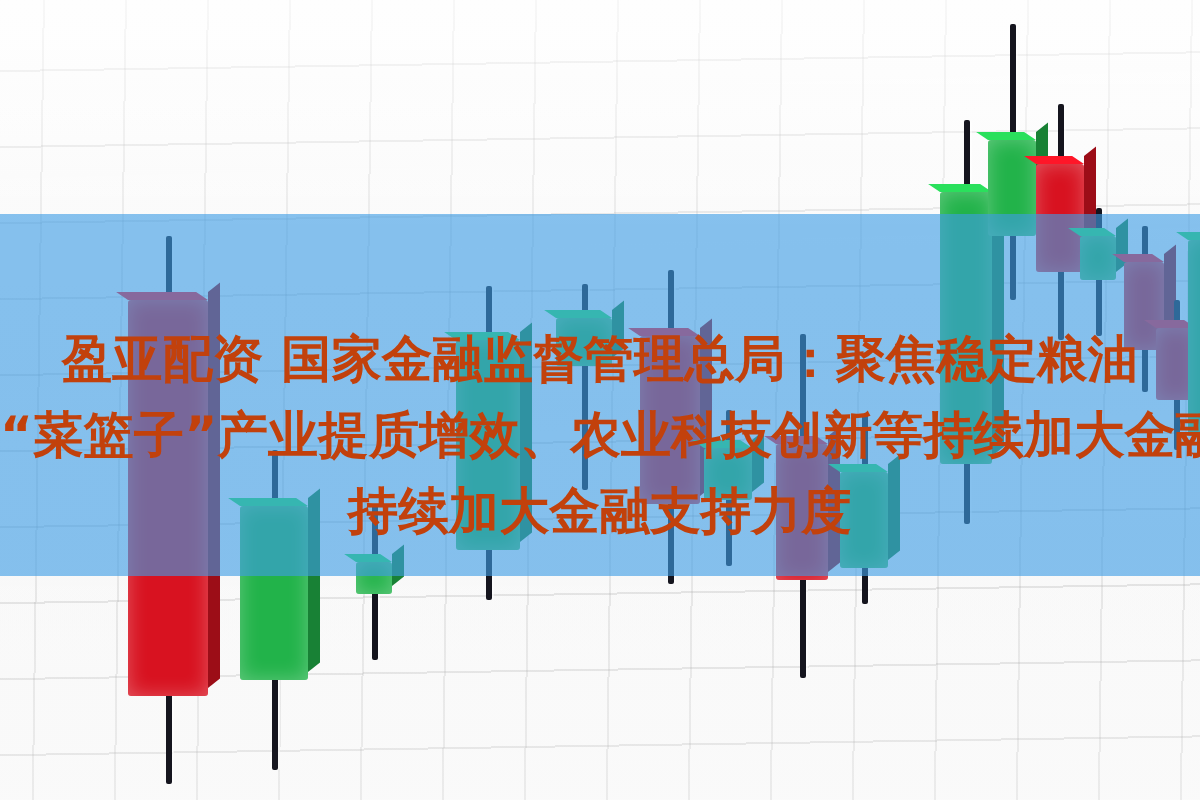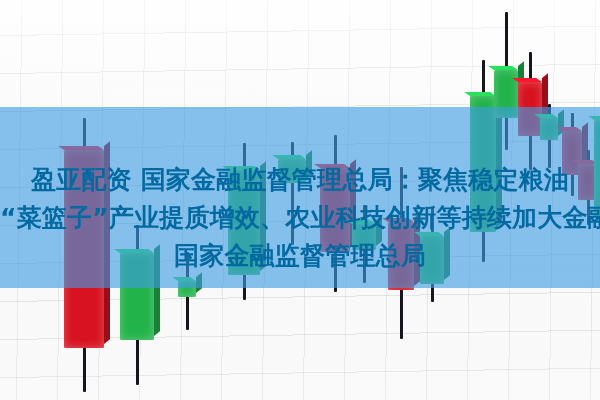--- a/index.html
+++ b/index.html
@@ -106,21 +106,21 @@
     left: 0;
     width: 100%;
     background: rgba(62, 156, 229, 0.62);
   }
 
   
   .headline {
     position: absolute;
     left: 0;
     width: 100%;
-    color: #0369a1;
+    color: #c2410c;
     font-weight: 700;
     font-size: 25px;
     line-height: 38px;
     letter-spacing: 0.2px;
     white-space: nowrap;
     text-align: center;
   }
   .line1 { top: 161px; }
   .line2 { top: 199px; }
   .line3 { top: 237px; }
@@ -198,15 +198,15 @@
       </div>
       <div class="candle">
         <div class="body up" style="left: 594px; top: 120px; width: 22px; height: 98px;"></div>
       </div>
     </div>
 
   <div class="blue-band" id="blue-band" style="top: 107px; height: 181px; background: rgba(62, 156, 229, 0.62);"></div>
 
   <div class="headline line1">盈亚配资 国家金融监督管理总局：聚焦稳定粮油</div>
   <div class="headline line2">“菜篮子”产业提质增效、农业科技创新等持续加大金融</div>
-  <div class="headline line3">国家金融监督管理总局</div>
+  <div class="headline line3">持续加大金融支持力度</div>
 
 </div>
 
 </body></html>

